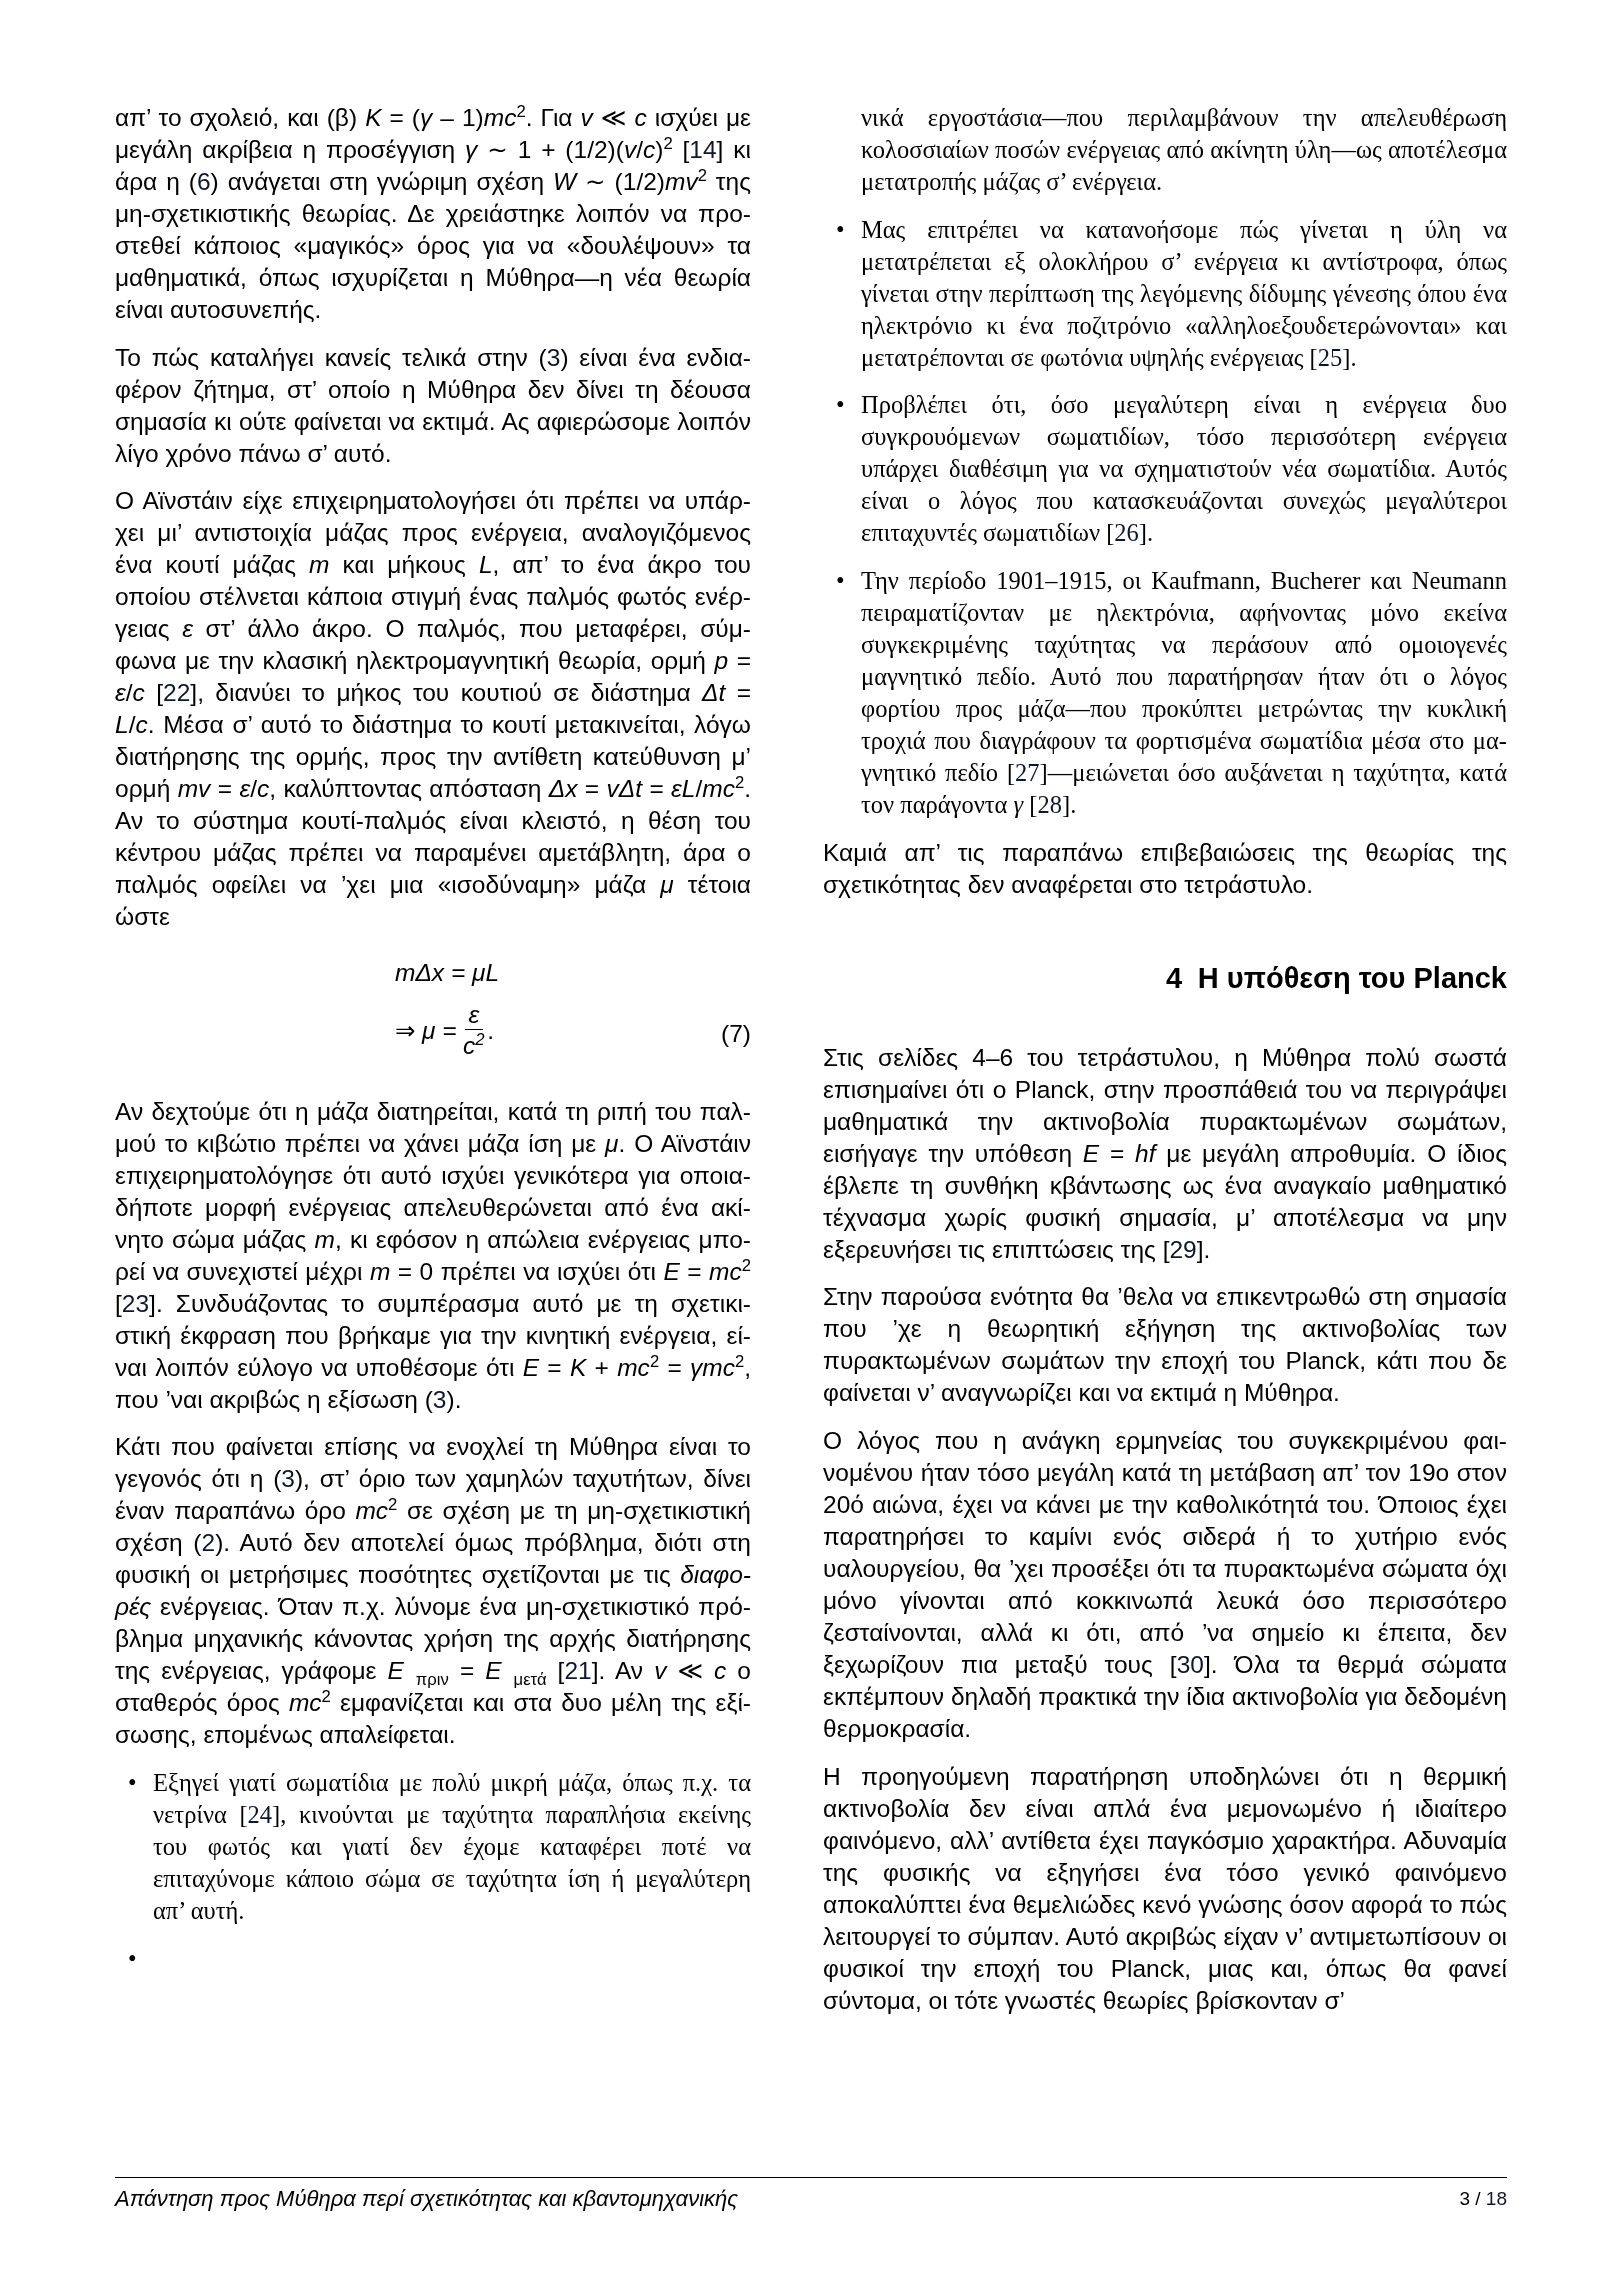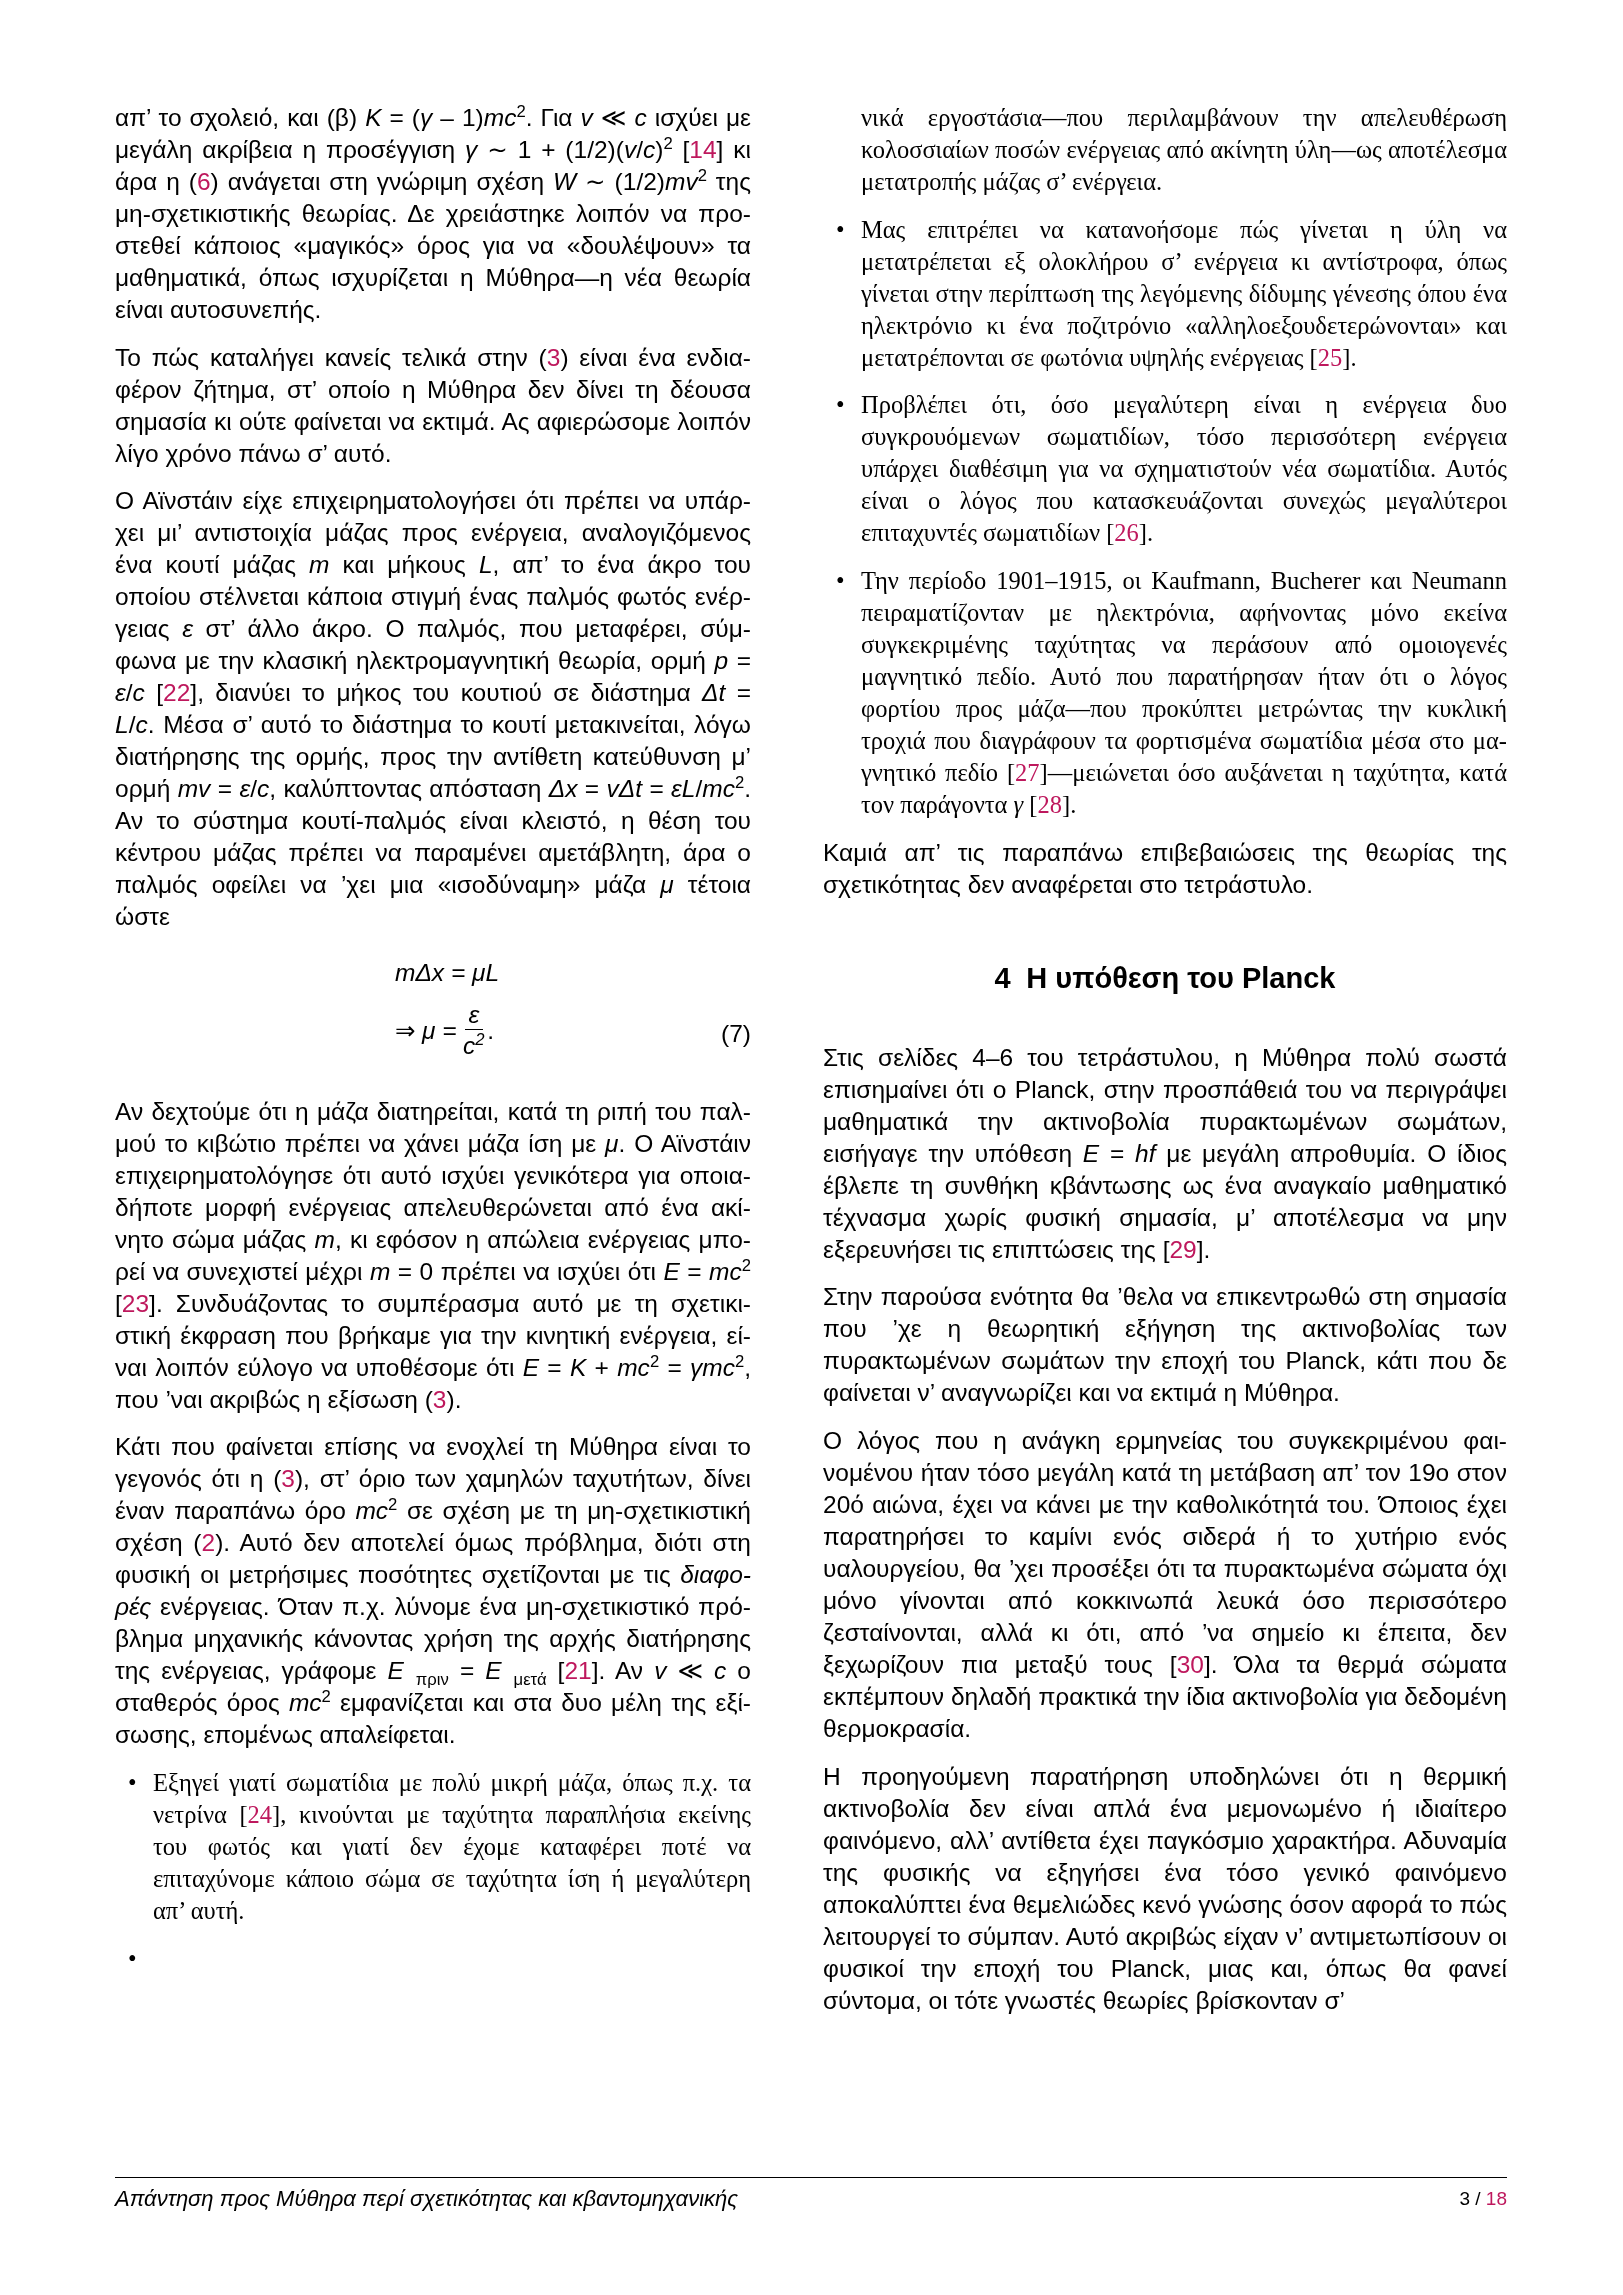--- a/index.html
+++ b/index.html
@@ -9,33 +9,33 @@
          text-align:justify; hyphens:manual; }
   .col.left { left:115px; }
   .col.right { left:823px; width:684px; }
   p { margin:0 0 15.7px 0; }
   p.cont { margin-top:0; }
   ul.bullets { list-style:none; margin:0 0 15.7px 0; padding:0; }
   ul.bullets li { position:relative; padding-left:38px; margin-bottom:15.7px;font-family:Liberation Serif, serif; }
   ul.bullets li:last-child { margin-bottom:15.7px; }
   ul.bullets li .bullet { position:absolute; left:13px; top:0; }
   ul.bullets.continued li:first-child { padding-left:38px; }
-  .link { color:#be185d; }
+  .link { color:#0f172a; }
   i, .it { font-style:italic; }
   sup { font-size:0.68em; line-height:0; vertical-align:0.55em; }
   sub { font-size:0.68em; line-height:0; vertical-align:-0.35em;margin-left:12px; }
   .eq { position:relative; height:131px; margin:14.4px 0 15.7px 0; font-style:italic; }
   .eq .line1 { position:absolute; left:280px; top:7.9px; }
   .eq .line2 { position:absolute; left:280px; top:51px; display:flex; align-items:center; }
   .eq .implies { font-style:normal; margin-right:6.5px; }
   .eq .frac { display:inline-flex; flex-direction:column; align-items:center; margin:0 2.6px 0 6.5px; vertical-align:middle; }
   .eq .frac .num { border-bottom:1.3px solid #000; padding:0 3.9px; line-height:29px; }
   .eq .frac .den { line-height:31px; }
   .eq .eqnum { position:absolute; right:0; top:69px; font-style:normal; }
-  h2.section { font-size:29px; font-weight:bold; margin:60px 0 47px 0; line-height:34px; text-align:center; }
+  h2.section { font-size:29px; font-weight:bold; margin:60px 0 47px 0; line-height:34px; text-align:right; }
   h2.section .num { margin-right:15.7px; }
   .footer-rule { position:absolute; left:115px; top:2177px; width:1392px; height:1.3px; background:#000; }
   .footer-title { position:absolute; left:115px; top:2186px; font-size:22px; font-style:italic; line-height:26px; }
   .footer-page { position:absolute; right:116px; top:2186px; font-size:19px; line-height:26px; }
 </style>
 </head>
 <body>
 
 <div>
   <div class="col left" id="col-left">

